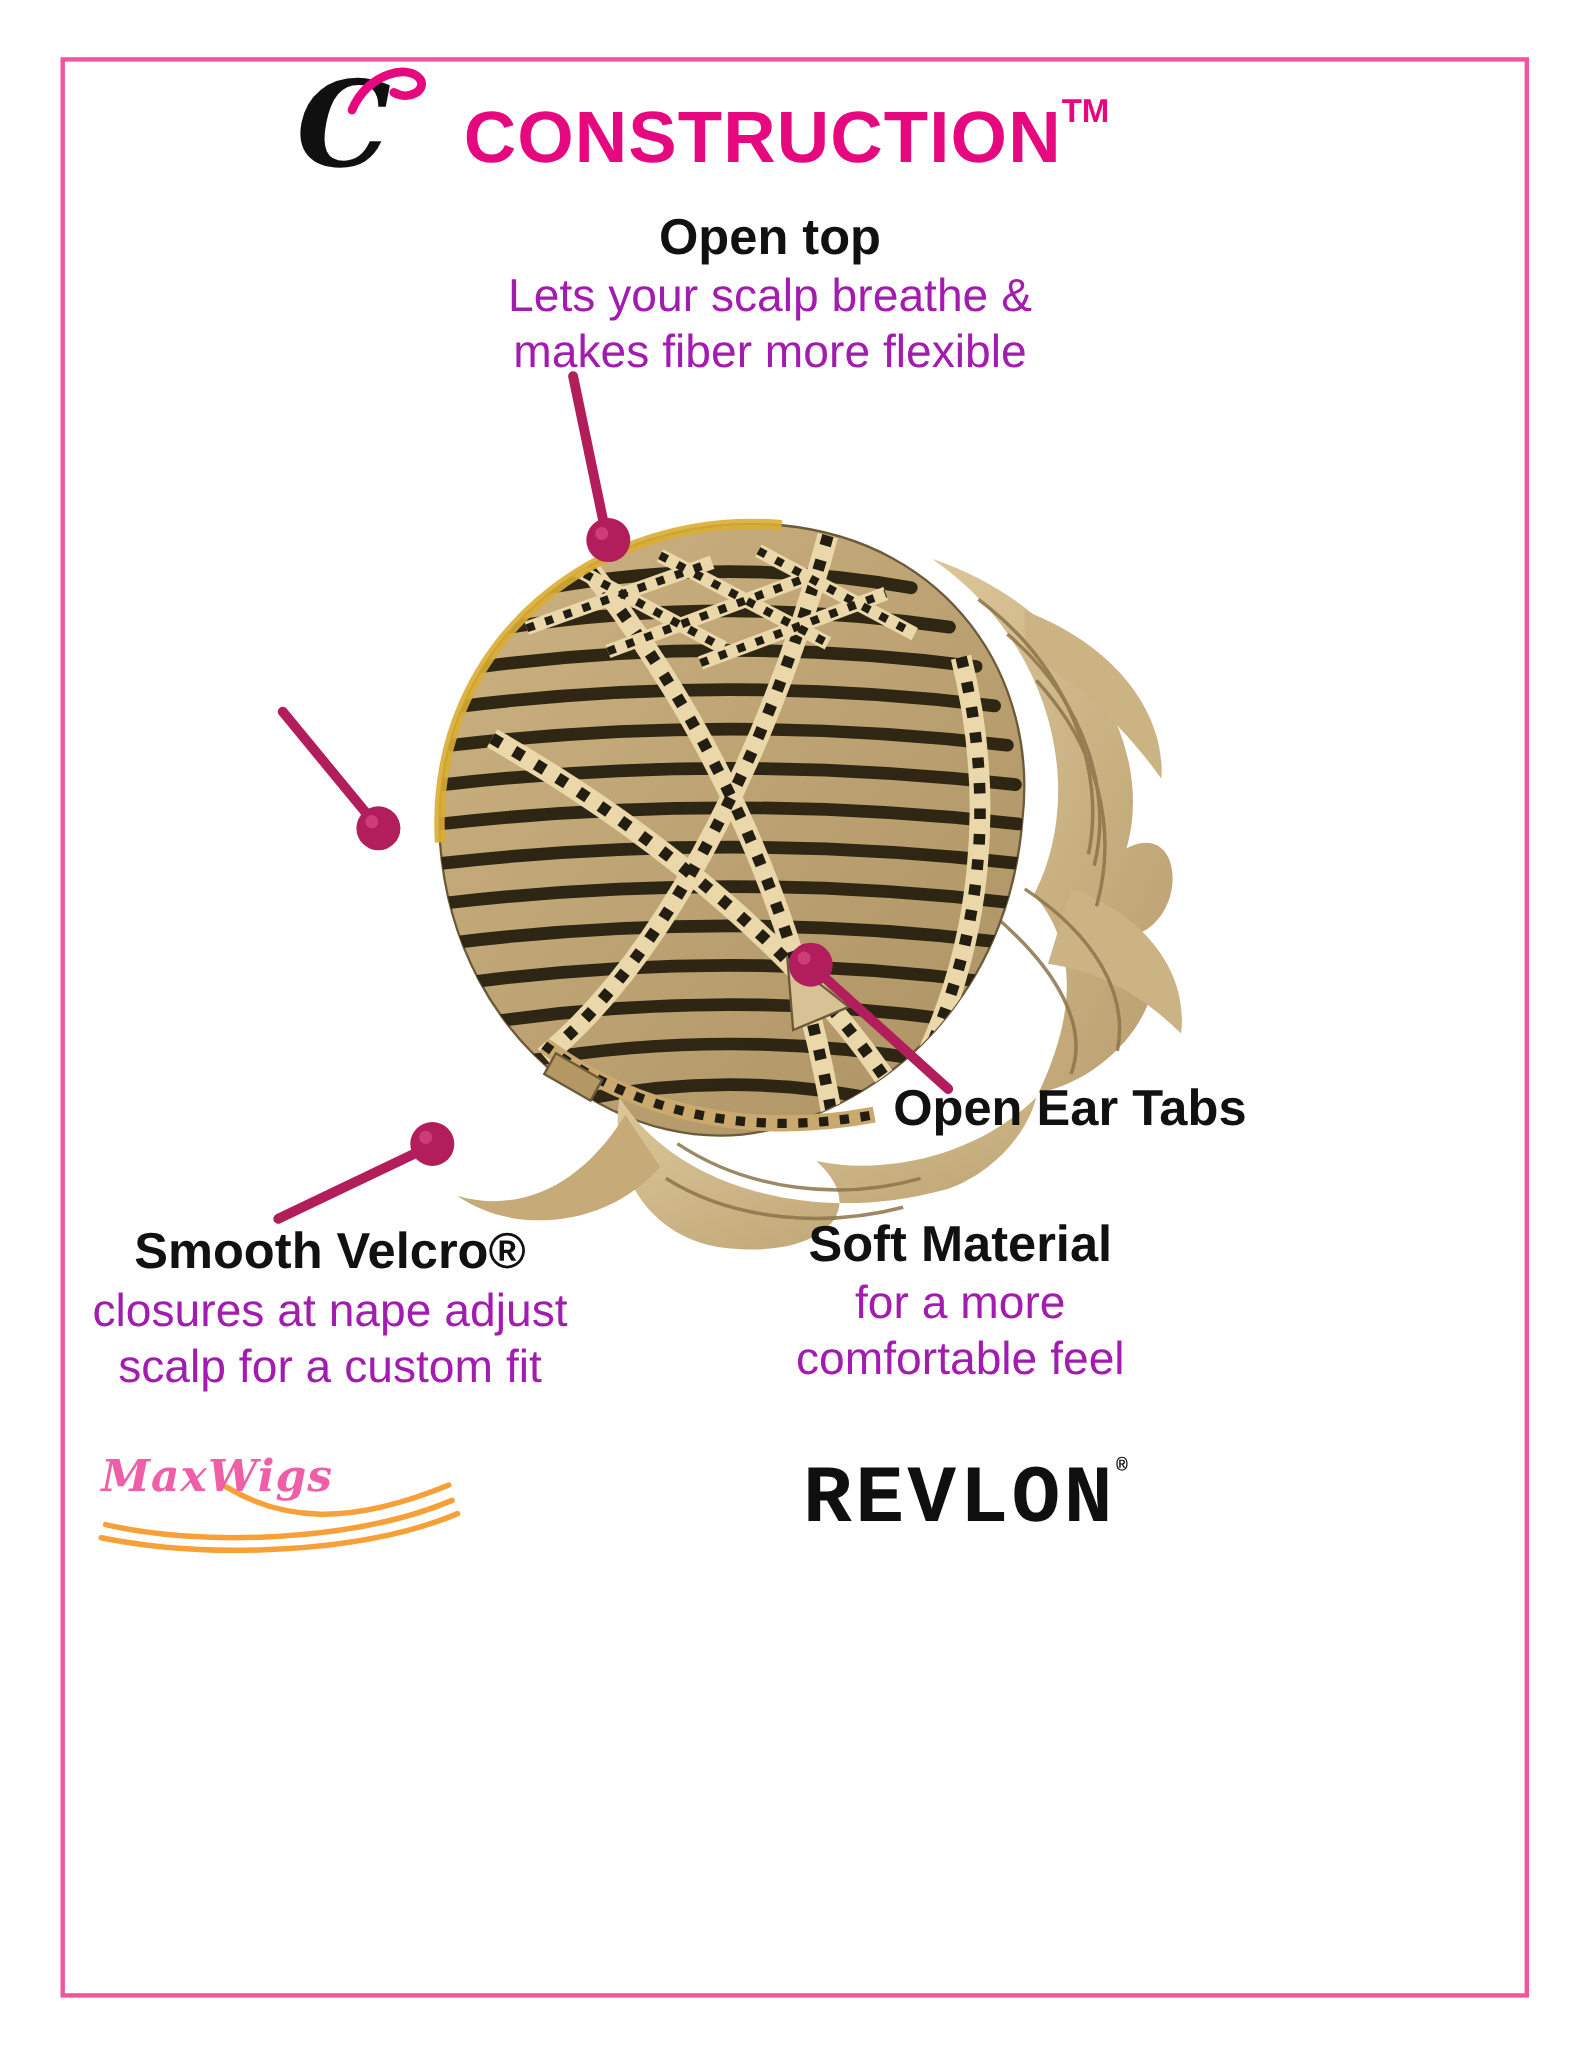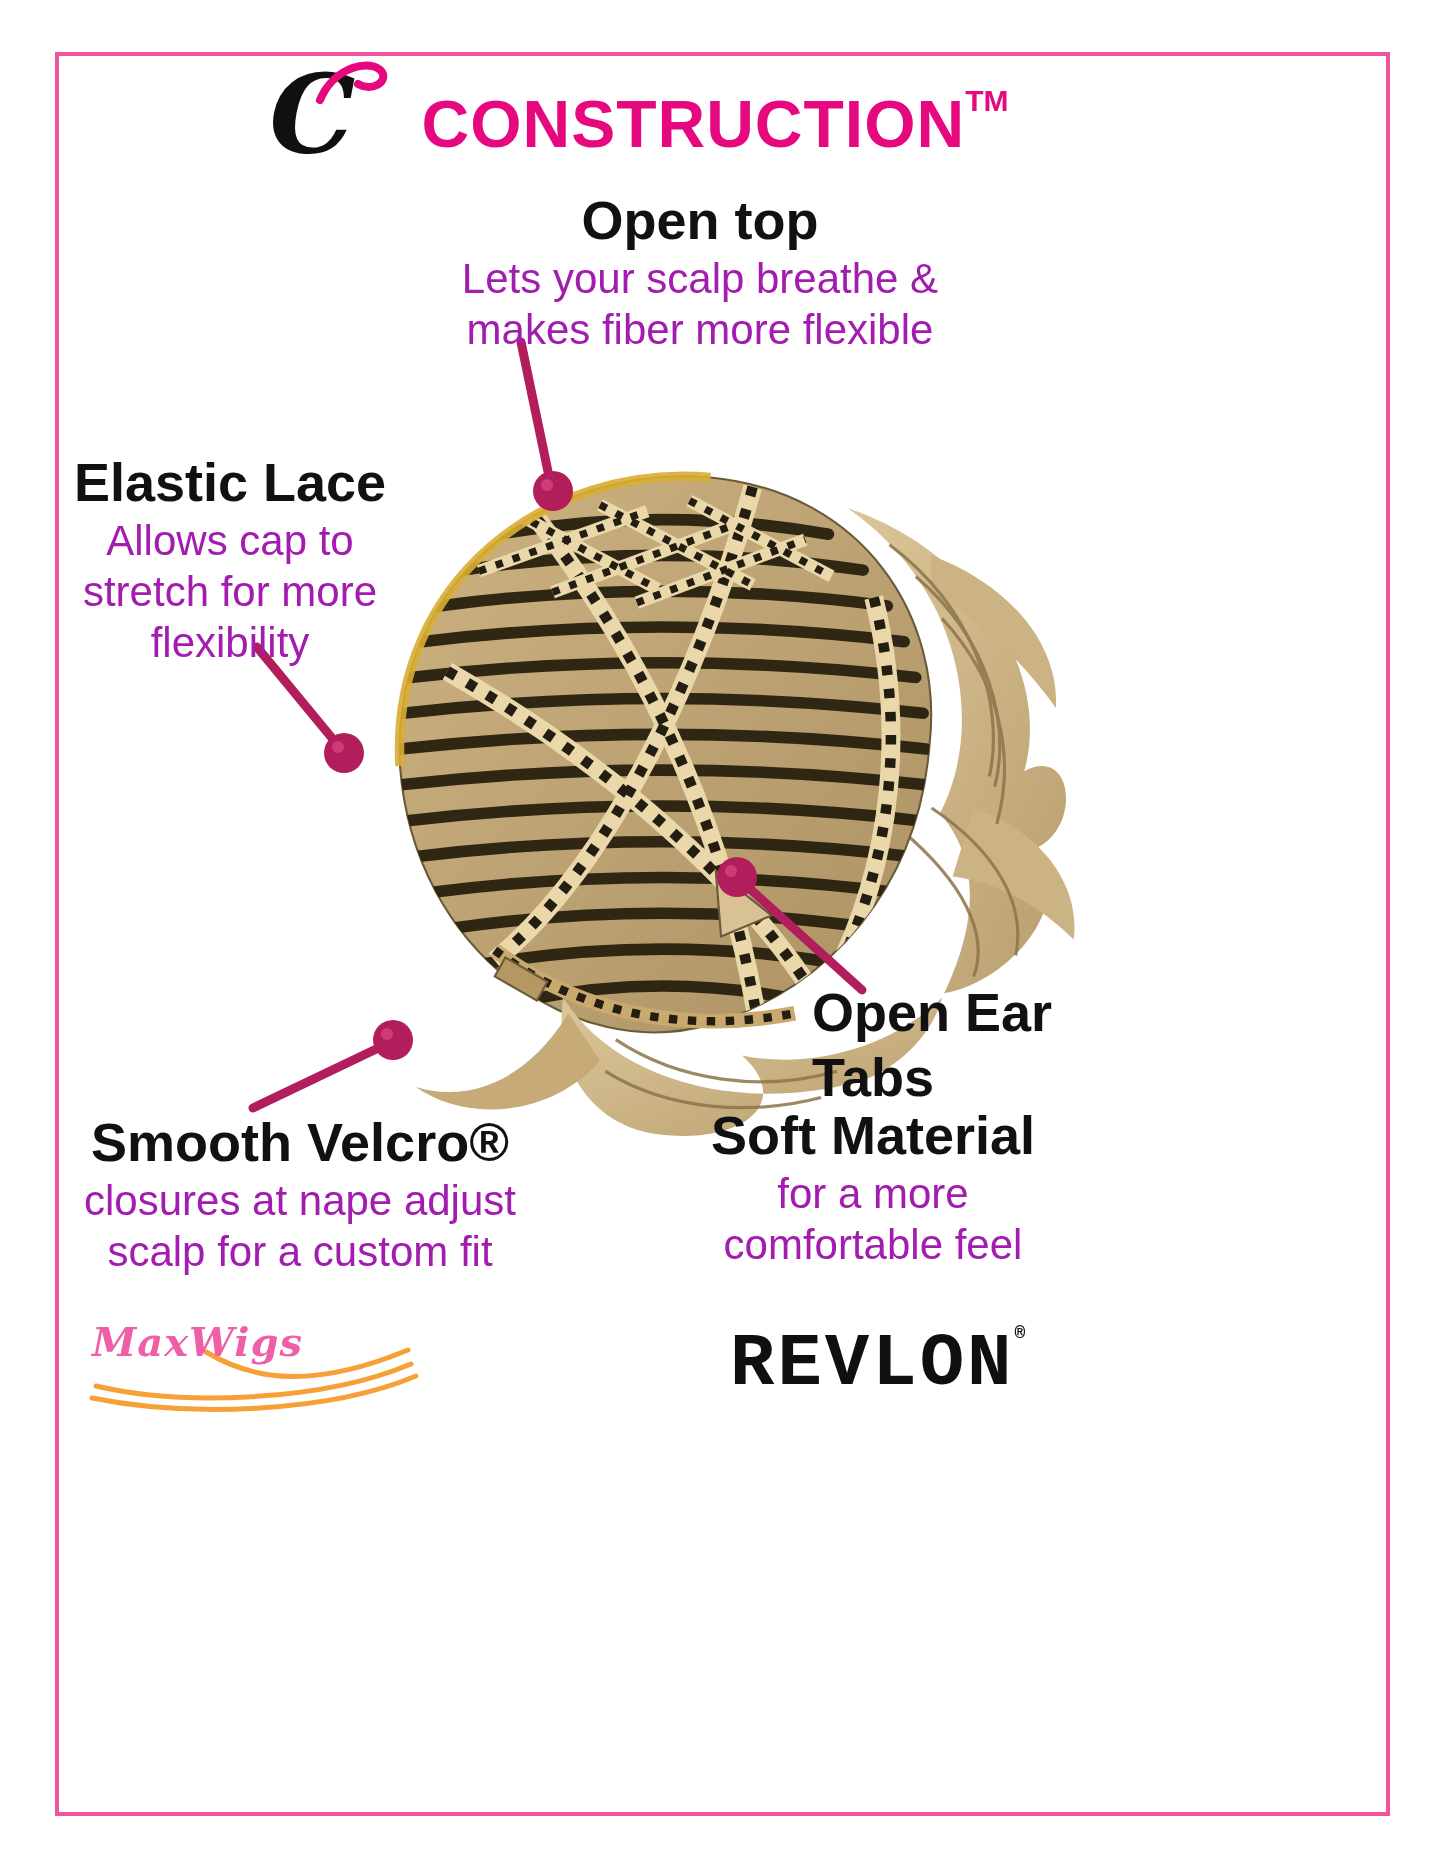--- a/index.html
+++ b/index.html
@@ -29,21 +29,21 @@
     font-size:108px;line-height:1;color:#101010;
   }
   .logo-swirl{position:absolute;left:62px;top:-4px;}
   .title{
     margin:0;font-size:66px;font-weight:800;letter-spacing:1px;
     color:#e5087e;white-space:nowrap;
   }
   .title .tm{font-size:30px;color:#e5087e;font-weight:700;vertical-align:36px;letter-spacing:0;}
   
   .callout{position:absolute;}
-  .callout h2{margin:0;font-size:54px;font-weight:bold;line-height:1.2;color:#111;}
+  .callout h2{margin:0;font-size:46px;font-weight:bold;line-height:1.2;color:#111;}
   .callout .body-line{font-size:42px;line-height:1.22;color:#a21caf;}
   .co-open-top{left:330px;top:188px;width:740px;text-align:center;}
   .co-elastic{left:30px;top:450px;width:400px;text-align:center;}
   .co-eartabs{left:812px;top:980px;width:360px;text-align:left;}
   .co-velcro{left:50px;top:1110px;width:500px;text-align:center;}
   .co-soft{left:688px;top:1103px;width:370px;text-align:center;}
   
   .brand-left{position:absolute;left:92px;top:1318px;width:340px;height:110px;}
   .brand-left .wordmark{
     position:relative;z-index:2;
@@ -199,26 +199,20 @@
       <circle cx="387" cy="1034" r="6"></circle>
     </g>
   </svg>
 
   <div class="callout co-open-top">
     <h2>Open top</h2>
     <div class="body-line">Lets your scalp breathe &amp;</div>
     <div class="body-line">makes fiber more flexible</div>
   </div>
 
-  <div class="callout co-elastic">
-    <h2>Elastic Lace</h2>
-    <div class="body-line">Allows cap to</div>
-    <div class="body-line">stretch for more</div>
-    <div class="body-line">flexibility</div>
-  </div>
 
   <div class="callout co-eartabs">
     <h2>Open Ear Tabs</h2>
   </div>
 
   <div class="callout co-velcro">
     <h2>Smooth Velcro®</h2>
     <div class="body-line">closures at nape adjust</div>
     <div class="body-line">scalp for a custom fit</div>
   </div>

